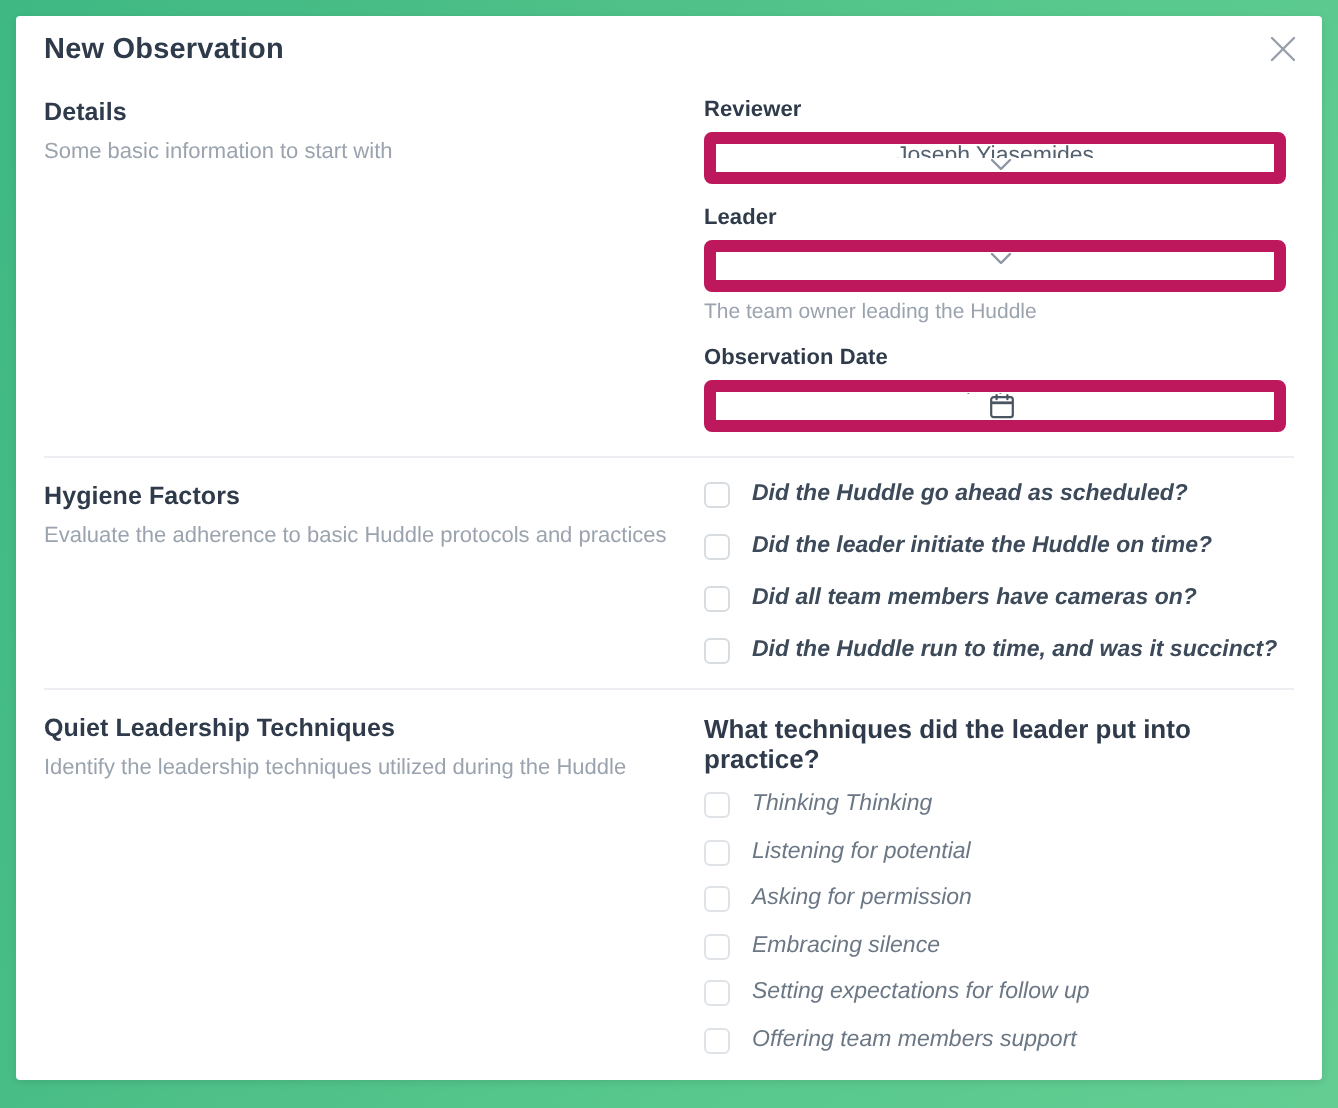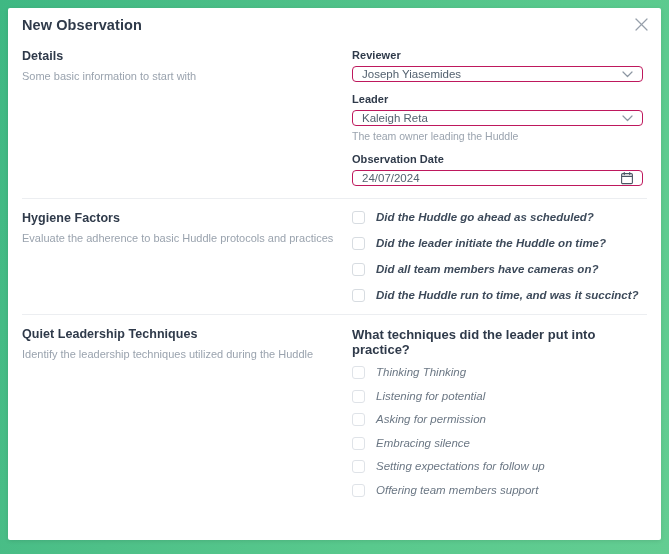--- a/index.html
+++ b/index.html
@@ -110,30 +110,31 @@
     display: block;
     font-size: 11px;
     font-weight: bold;
     color: #2f3a4a;
     margin-bottom: 5px;
     letter-spacing: 0.05px;
   }
   .control {
     position: relative;
     width: 100%;
-    height: 16px;
-    box-sizing: border-box;
-    border: 1px solid #be185d;
+    height: 26px;
+    box-sizing: border-box;
+    border: 6px solid #be185d;
     border-radius: 4px;
     background: #ffffff;
     display: flex;
     align-items: center;
     padding: 0 9px;
     font-size: 11.5px;
     color: #53616f;
+    flex-direction: column;
   }
   .control .value {
     flex: 1 1 auto;
     white-space: nowrap;
     overflow: hidden;
     text-overflow: ellipsis;
   }
   .chevron {
     flex: 0 0 auto;
     margin-left: 6px;
@@ -225,21 +226,20 @@
             <span class="value">Joseph Yiasemides</span>
             <svg class="chevron" width="11" height="7" viewBox="0 0 11 7">
               <polyline points="1,1 5.5,5.5 10,1" fill="none" stroke="#8c96a2" stroke-width="1.2" stroke-linecap="round" stroke-linejoin="round"></polyline>
             </svg>
           </div>
         </div>
 
         <div class="field">
           <label class="field-label">Leader</label>
           <div class="control">
-            <span class="value">Kaleigh Reta</span>
             <svg class="chevron" width="11" height="7" viewBox="0 0 11 7">
               <polyline points="1,1 5.5,5.5 10,1" fill="none" stroke="#8c96a2" stroke-width="1.2" stroke-linecap="round" stroke-linejoin="round"></polyline>
             </svg>
           </div>
           <div class="field-help">The team owner leading the Huddle</div>
         </div>
 
         <div class="field">
           <label class="field-label">Observation Date</label>
           <div class="control">

